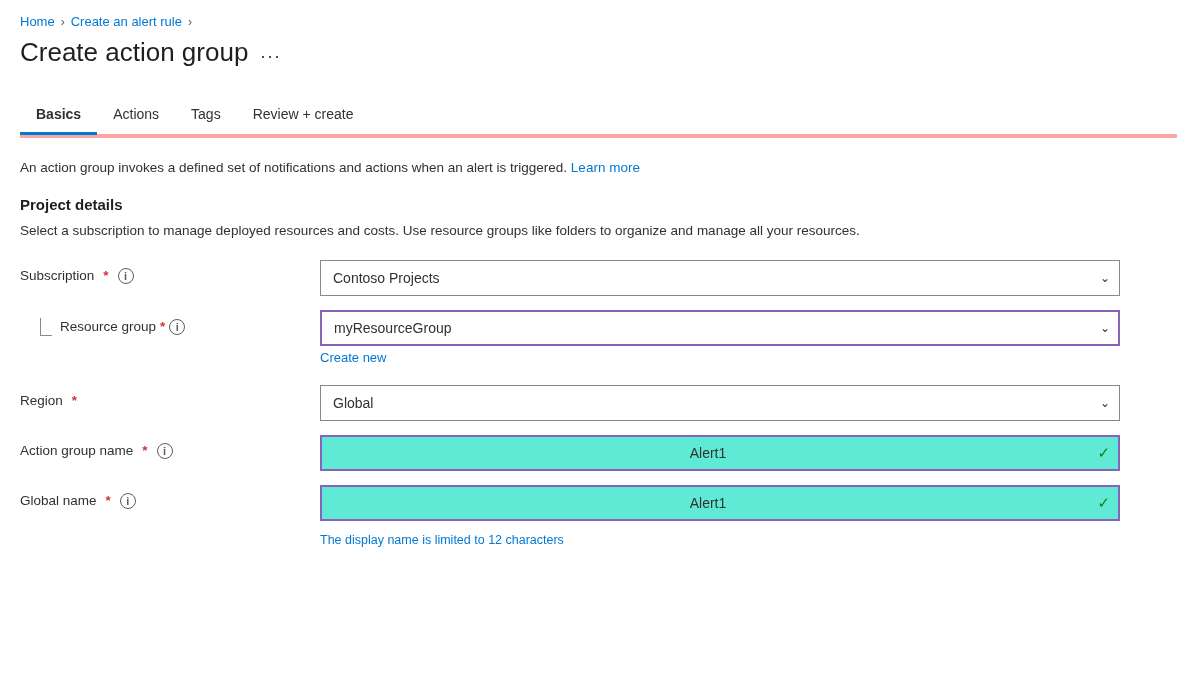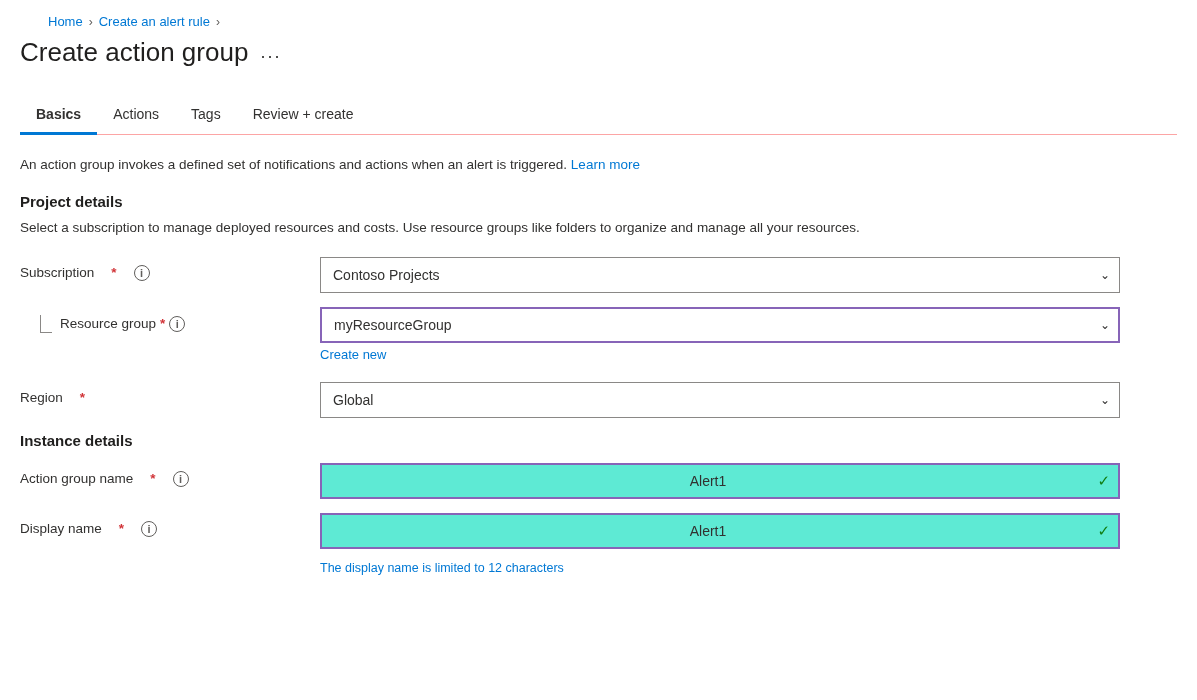--- a/index.html
+++ b/index.html
@@ -9,21 +9,20 @@
       color: #323130;
       background: #fff;
       padding: 0 20px;
     }
     .breadcrumb {
       display: flex;
       align-items: flex-end;
       gap: 6px;
       padding: 14px 0 8px 0;
       font-size: 13px;
-      margin-left: 28px;
     }
     .breadcrumb a {
       color: #0078d4;
       text-decoration: none;
     }
     .breadcrumb-sep {
       color: #605e5c;
       font-size: 12px;
     }
     .page-title-row {
@@ -39,21 +38,21 @@
     }
     .page-menu-dots {
       font-size: 18px;
       color: #323130;
       cursor: pointer;
       letter-spacing: 2px;
     }
     .tabs {
       display: flex;
       align-items: flex-end;
-      border-bottom: 1px solid #fca5a5;
+      border-bottom: 4px solid #fca5a5;
       margin-bottom: 20px;
       gap: 0;
     }
     .tab {
       padding: 10px 16px;
       font-size: 14px;
       color: #323130;
       cursor: pointer;
       border-bottom: 3px solid transparent;
       margin-bottom: -1px;
@@ -91,21 +90,21 @@
       align-items: flex-start;
       margin-bottom: 14px;
       gap: 0;
     }
     .form-label {
       min-width: 300px;
       font-size: 13.5px;
       color: #323130;
       display: flex;
       align-items: center;
-      gap: 17px;
+      gap: 9px;
       padding-top: 8px;
     }
     .form-label .required {
       color: #d13438;
       font-weight: 600;
     }
     .info-icon {
       display: inline-flex;
       align-items: center;
       justify-content: center;
@@ -284,39 +283,38 @@
         <select class="select-field">
           <option>Global</option>
         </select>
         <span class="chevron-icon">⌄</span>
       </div>
     </div>
   </div>
 </div>
 
 <div class="instance-section">
-  <div class="section-title">Instance details</div>
 
   <div class="form-row" style="margin-top:14px;">
     <div class="form-label">
       <span>Action group name</span>
       <span class="required">*</span>
       <span class="info-icon">i</span>
     </div>
     <div class="form-control-wrapper">
       <div class="input-with-check">
         <input type="text" class="input-field field-highlighted" value="Alert1" style="">
         <span class="check-icon">✓</span>
       </div>
     </div>
   </div>
 
   <div class="form-row">
     <div class="form-label">
-      <span>Display name</span>
+      <span>Global name</span>
       <span class="required">*</span>
       <span class="info-icon">i</span>
     </div>
     <div class="form-control-wrapper">
       <div class="input-with-check">
         <input type="text" class="input-field field-highlighted" value="Alert1" style="">
         <span class="check-icon">✓</span>
       </div>
       <div class="hint-text">The display name is limited to 12 characters</div>
     </div>

